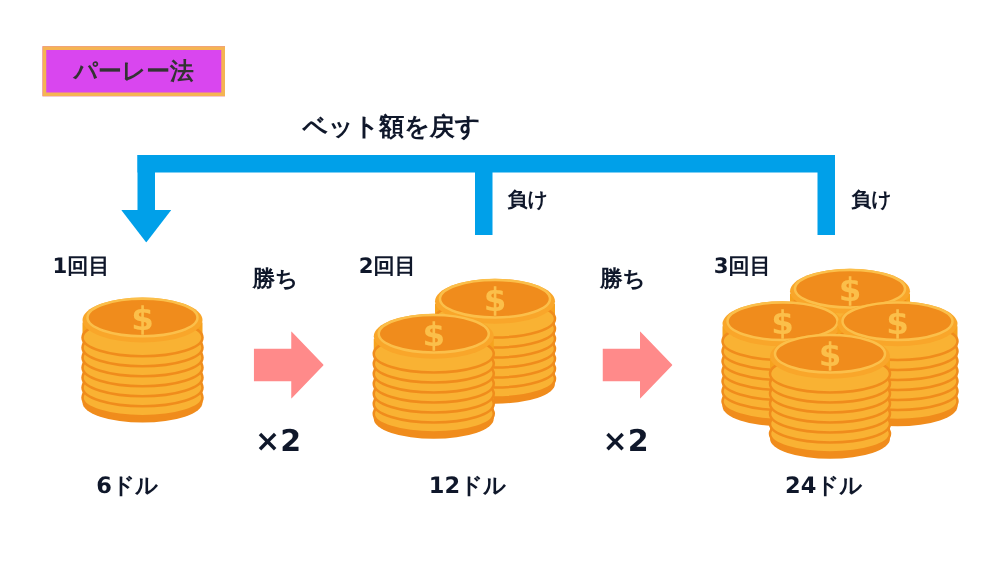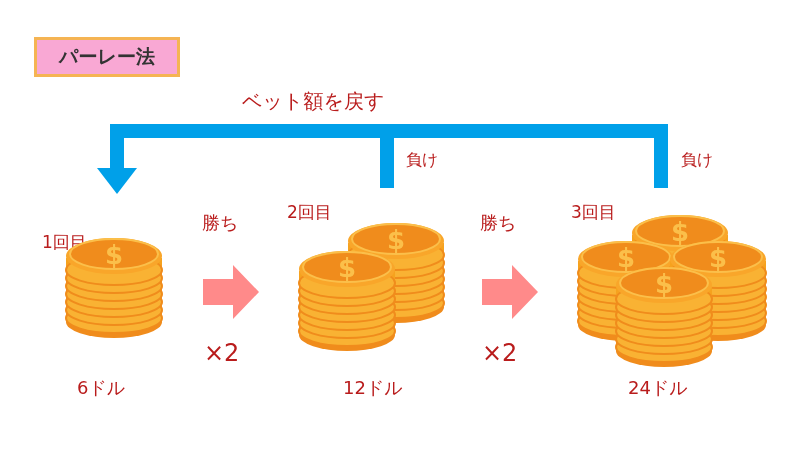--- a/index.html
+++ b/index.html
@@ -1,21 +1,21 @@
 <!DOCTYPE html>
 <html><head>
 <meta charset="utf-8">
 <style>
   html,body{margin:0;padding:0;}
   body{width:800px;height:450px;background:#ffffff;position:relative;overflow:hidden;
        font-family:"DejaVu Sans","Liberation Sans",sans-serif;color:#333333;}
   .abs{position:absolute;}
-  .title-box{left:34px;top:37px;width:140px;height:34px;border:3px solid #f5b453;background:#f9a8d4;
+  .title-box{left:34px;top:37px;width:140px;height:34px;border:3px solid #f5b453;background:#d946ef;
              display:flex;align-items:center;justify-content:center;font-size:19px;font-weight:bold;color:#333;}
-  .txt{font-weight:normal;color:#b91c1c;white-space:nowrap;}
+  .txt{font-weight:bold;color:#0f172a;white-space:nowrap;}
   .bar{background:#00a0e9;}
   .stack-label{font-size:17px;}
   .win-label{font-size:18px;}
   .mult-label{font-size:24px;}
   .amount{font-size:18px;}
   .lose-label{font-size:16px;}
   .return-label{font-size:20px;}
   svg{display:block;}
 </style>
 </head>
@@ -57,21 +57,21 @@
         <polygon points="0,0 40,0 20,26" fill="#00a0e9"></polygon>
       </svg>
   </div>
   <div class="abs bar" style="left:380px;top:124px;width:14px;height:64px;"></div>
   <div class="abs bar" style="left:654px;top:124px;width:14px;height:64px;"></div>
 </div>
 
 <div class="abs txt lose-label" style="left:406px;top:150px;">負け</div>
 <div class="abs txt lose-label" style="left:681px;top:150px;">負け</div>
 
-<div class="abs txt stack-label" style="left:42px;top:201px;margin-top:30px;">1回目</div>
+<div class="abs txt stack-label" style="left:42px;top:201px;">1回目</div>
 <div class="abs" style="left:64px;top:230px;">
   <svg width="100" height="110" viewBox="0 0 100 110">
       <use href="#coin-stack"></use>
     </svg>
 </div>
 <div class="abs txt amount" style="left:77px;top:376px;">6ドル</div>
 
 <div class="abs txt win-label" style="left:202px;top:211px;">勝ち</div>
 <div class="abs" style="left:203px;top:265px;">
   <svg width="56" height="54">

